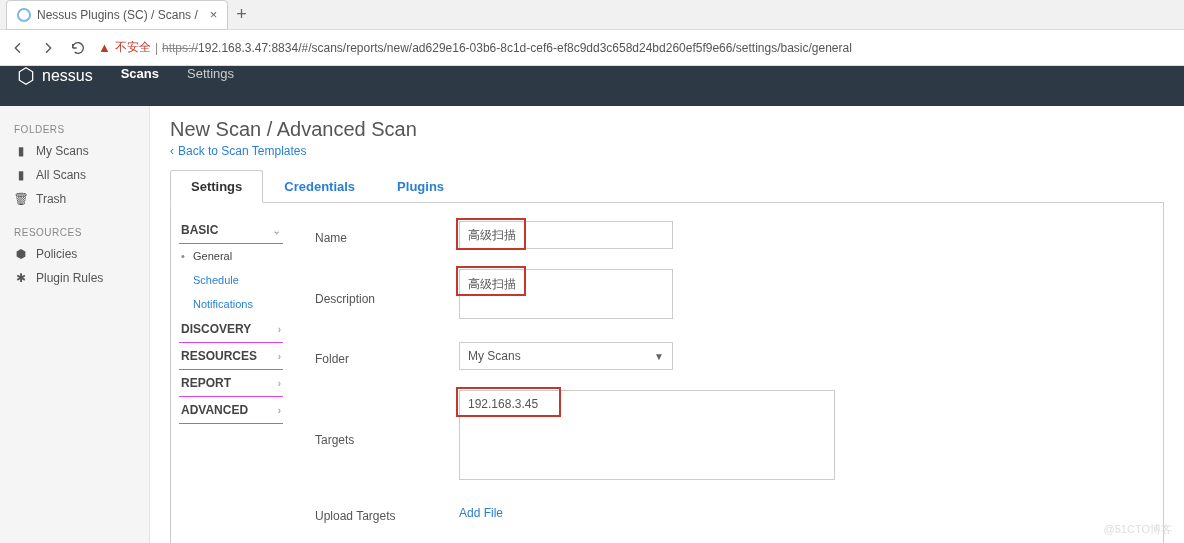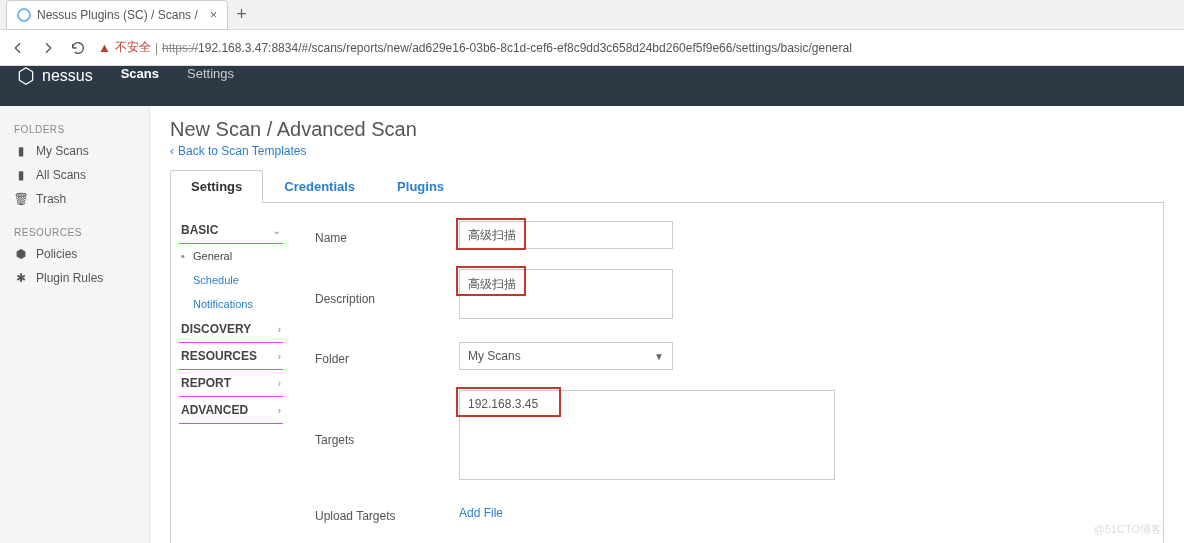--- a/index.html
+++ b/index.html
@@ -53,21 +53,21 @@
 .form-area { flex: 1; padding: 18px 24px; }
 .form-row { display: flex; align-items: center; margin-bottom: 20px; }
 .form-label { width: 144px; font-size: 12px; color: #555; padding-top: 6px; }
 .form-input { width: 214px; height: 28px; border: 1px solid #ccc; padding: 0 8px; font-size: 12px; color: #555; }
 .form-textarea { width: 214px; height: 50px; border: 1px solid #ccc; padding: 6px 8px; font-size: 12px; color: #555; resize: none; }
 .form-textarea.big { width: 376px; height: 90px; }
 .form-select { width: 214px; height: 28px; border: 1px solid #ccc; padding: 0 8px; font-size: 12px; color: #555; background: #fff; display: flex; align-items: center; justify-content: space-between; cursor: pointer; }
 .form-select .caret { font-size: 10px; color: #666; }
 .add-file { color: #2a7fd4; font-size: 12px; cursor: pointer; }
 
-.watermark { position: absolute; right: 22px; bottom: 6px; color: #ddd; font-size: 11px; }
+.watermark { position: absolute; right: 12px; bottom: 6px; color: #ddd; font-size: 11px; }
 </style>
 </head>
 <body>
 
 <div class="browser-chrome">
   <div class="browser-tab">
     <span class="fav"></span>
     <span>Nessus Plugins (SC) / Scans /</span>
     <span class="close">×</span>
   </div>

